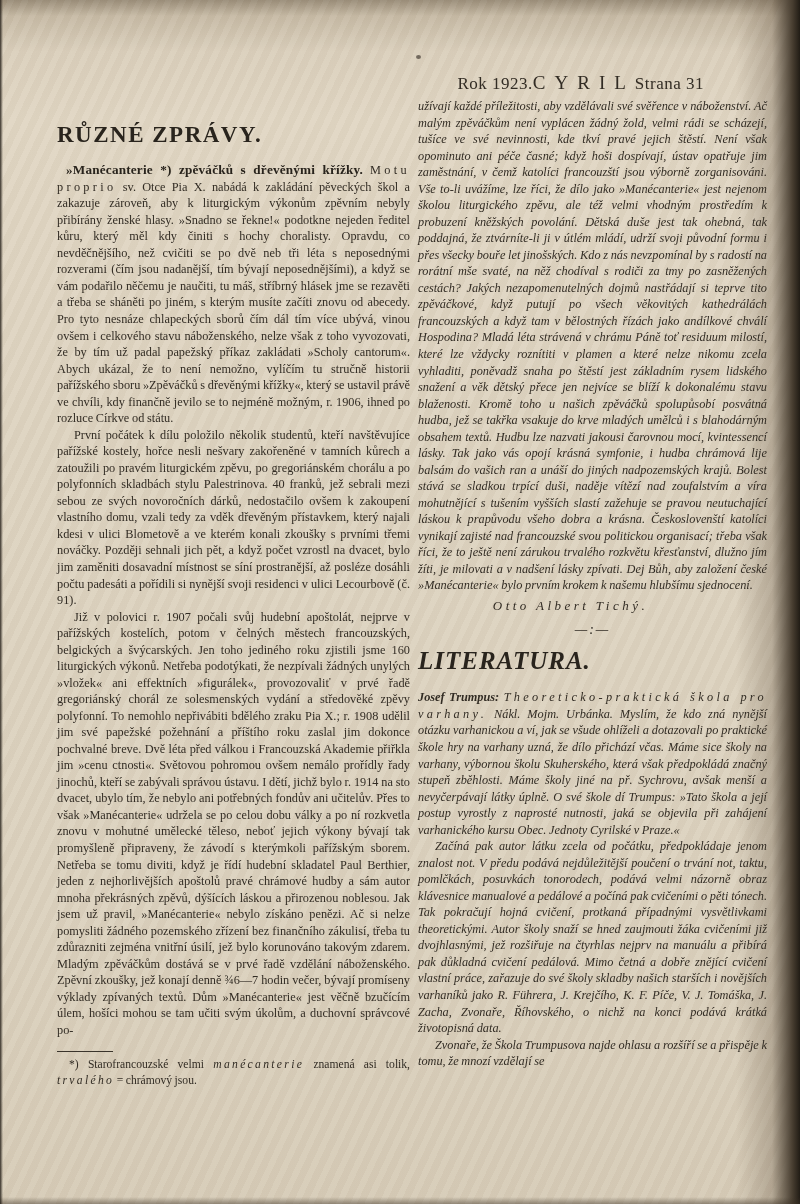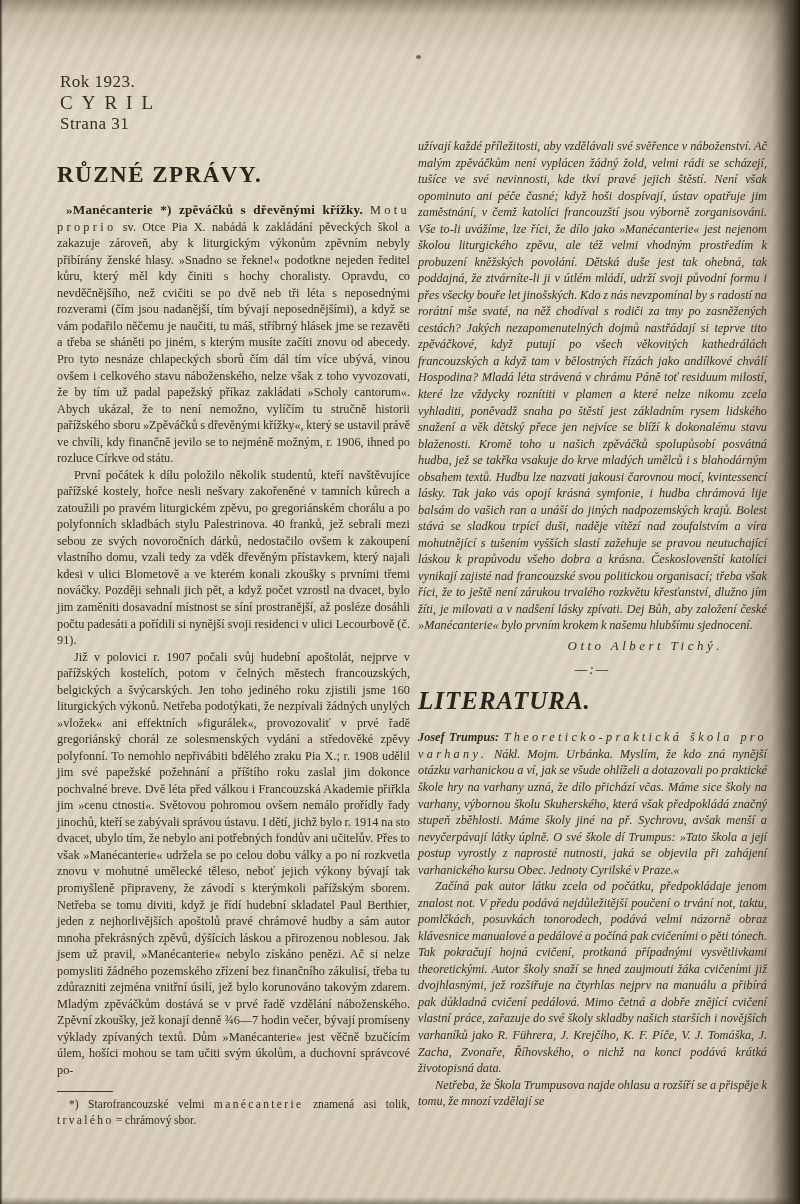--- a/index.html
+++ b/index.html
@@ -13,42 +13,42 @@
     background:
       linear-gradient(90deg, rgba(26,21,15,0.85) 0px, rgba(26,21,15,0.0) 3px),
       linear-gradient(0deg, rgba(58,48,36,0.45) 0px, rgba(58,48,36,0.0) 7px),
       linear-gradient(90deg, rgba(0,0,0,0) 92%, rgba(96,80,62,0.30) 96.5%, #463c2f 99.1%, #211c15 100%),
       repeating-linear-gradient(115deg, rgba(120,100,75,0.045) 0 7px, rgba(255,255,255,0.035) 7px 13px),
       linear-gradient(180deg, #9b8e7a 0px, #c7bba6 16px, #dbd0bd 52px, #e1d7c4 120px, #ded4c1 420px, #dcd2bf 900px, #d7ccb8 1204px);
   }
   .speck{position:absolute;left:416px;top:55px;width:5px;height:4px;border-radius:50%;background:#3a332b;opacity:.65;}
   .header{
     display:flex;justify-content:flex-end;align-items:baseline;
-    padding:72px 52px 0 60px;
-    font-size:17px;letter-spacing:.5px;flex-direction:column;
+    padding:72px 96px 0 60px;
+    font-size:17px;letter-spacing:.5px;
   }
   .journal{letter-spacing:9px;font-size:19px;}
   .columns{
     display:flex;gap:8px;
     padding:0 0 0 57px;
     margin-top:4px;
   }
   .col{hyphens:auto;-webkit-hyphens:auto;}
   .col-left{width:353px;}
   .col-right{width:349px;font-style:italic;}
   h2{margin:0;font-weight:bold;color:#29241d;}
   .h-zpravy{font-size:23px;letter-spacing:1.5px;margin:24px 0 13px;}
   .h-literatura{font-size:25px;letter-spacing:1px;margin:9px 0 14px;}
   p{margin:0;font-size:12.3px;line-height:1.345;text-align:justify;word-spacing:-0.4px;}
   p.ind{text-indent:17px;}
   .first{text-indent:9px;}
   .lead{font-size:13.2px;letter-spacing:.2px;color:#28231c;}
   .sperr{letter-spacing:.27em;}
-  .sperr-sm{letter-spacing:.2em;}
-  .signature{text-align:right;padding-right:44px;letter-spacing:3.5px;font-size:13px;margin-top:3px;}
+  .sperr-sm{letter-spacing:.2em;font-style:italic;}
+  .signature{text-align:center;padding-right:44px;letter-spacing:3.5px;font-size:13px;margin-top:3px;}
   .divider{text-align:center;font-size:14px;letter-spacing:2px;margin:8px 0 8px;color:#2c2720;}
   .footnote-rule{width:56px;border-top:1.6px solid #3a342b;margin:13px 0 5px;}
   .footnote{font-size:11.6px;line-height:1.32;text-indent:12px;}
 </style>
 </head>
 <body>
 
 <div class="page">
   <div class="speck"></div>
 
@@ -60,27 +60,27 @@
 
   <div class="columns">
 
     <div class="col col-left">
       <h2 class="h-zpravy">RŮZNÉ ZPRÁVY.</h2>
       <p class="first"><strong class="lead">»Manécanterie *) zpěváčků s dřevěnými křížky.</strong> <span class="sperr">Motu proprio</span> <span>sv. Otce Pia X. nabádá k zakládání pěveckých škol a zakazuje zároveň, aby k liturgickým výkonům zpěvním nebyly přibírány ženské hlasy. »Snadno se řekne!« podotkne nejeden ředitel kůru, který měl kdy činiti s hochy choralisty. Opravdu, co nevděčnějšího, než cvičiti se po dvě neb tři léta s neposednými rozverami (čím jsou nadanější, tím bývají neposednějšími), a když se vám podařilo něčemu je naučiti, tu máš, stříbrný hlásek jme se rezavěti a třeba se sháněti po jiném, s kterým musíte začíti znovu od abecedy. Pro tyto nesnáze chlapeckých sborů čím dál tím více ubývá, vinou ovšem i celkového stavu náboženského, nelze však z toho vyvozovati, že by tím už padal papežský příkaz zakládati »Scholy cantorum«. Abych ukázal, že to není nemožno, vylíčím tu stručně historii pařížského sboru »Zpěváčků s dřevěnými křížky«, který se ustavil právě ve chvíli, kdy finančně jevilo se to nejméně možným, r. 1906, ihned po rozluce Církve od státu.</span></p>
       <p class="ind">První počátek k dílu položilo několik studentů, kteří navštěvujíce pařížské kostely, hořce nesli nešvary zakořeněné v tamních kůrech a zatoužili po pravém liturgickém zpěvu, po gregoriánském chorálu a po polyfonních skladbách stylu Palestrinova. 40 franků, jež sebrali mezi sebou ze svých novoročních dárků, nedostačilo ovšem k zakoupení vlastního domu, vzali tedy za vděk dřevěným přístavkem, který najali kdesi v ulici Blometově a ve kterém konali zkoušky s prvními třemi nováčky. Později sehnali jich pět, a když počet vzrostl na dvacet, bylo jim zaměniti dosavadní místnost se síní prostranější, až posléze dosáhli počtu padesáti a pořídili si nynější svoji residenci v ulici Lecourbově (č. 91).</p>
       <p class="ind">Již v polovici r. 1907 počali svůj hudební apoštolát, nejprve v pařížských kostelích, potom v čelných městech francouzských, belgických a švýcarských. Jen toho jediného roku zjistili jsme 160 liturgických výkonů. Netřeba podotýkati, že nezpívali žádných unylých »vložek« ani effektních »figurálek«, provozovaliť v prvé řadě gregoriánský chorál ze solesmenských vydání a středověké zpěvy polyfonní. To nemohlo nepřivábiti bdělého zraku Pia X.; r. 1908 udělil jim své papežské požehnání a příštího roku zaslal jim dokonce pochvalné breve. Dvě léta před válkou i Francouzská Akademie přiřkla jim »cenu ctnosti«. Světovou pohromou ovšem nemálo prořídly řady jinochů, kteří se zabývali správou ústavu. I dětí, jichž bylo r. 1914 na sto dvacet, ubylo tím, že nebylo ani potřebných fondův ani učitelův. Přes to však »Manécanterie« udržela se po celou dobu války a po ní rozkvetla znovu v mohutné umělecké těleso, neboť jejich výkony bývají tak promyšleně připraveny, že závodí s kterýmkoli pařížským sborem. Netřeba se tomu diviti, když je řídí hudební skladatel Paul Berthier, jeden z nejhorlivějších apoštolů pravé chrámové hudby a sám autor mnoha překrásných zpěvů, dýšících láskou a přirozenou noblesou. Jak jsem už pravil, »Manécanterie« nebylo získáno penězi. Ač si nelze pomysliti žádného pozemského zřízení bez finančního zákulisí, třeba tu zdůrazniti zejména vnitřní úsilí, jež bylo korunováno takovým zdarem. Mladým zpěváčkům dostává se v prvé řadě vzdělání náboženského. Zpěvní zkoušky, jež konají denně ¾6—7 hodin večer, bývají promíseny výklady zpívaných textů. Dům »Manécanterie« jest věčně bzučícím úlem, hošíci mohou se tam učiti svým úkolům, a duchovní správcové po-</p>
 
       <div class="footnote-rule"></div>
-      <p class="footnote"><span>*)</span> <span>Starofrancouzské velmi</span> <span class="sperr-sm">manécanterie</span> <span>znamená asi tolik,</span> <span class="sperr-sm">trvalého</span> <span>= chrámový sbor.</span></p>
+      <p class="footnote"><span>*)</span> <span>Starofrancouzské velmi</span> <span class="sperr-sm">manécanterie</span> <span>znamená asi tolik,</span> <span class="sperr-sm">trvalého</span> <span>= chrámový jsou.</span></p>
     </div>
 
     <div class="col col-right">
       <p>užívají každé příležitosti, aby vzdělávali své svěřence v náboženství. Ač malým zpěváčkům není vyplácen žádný žold, velmi rádi se scházejí, tušíce ve své nevinnosti, kde tkví pravé jejich štěstí. Není však opominuto ani péče časné; když hoši dospívají, ústav opatřuje jim zaměstnání, v čemž katolíci francouzští jsou výborně zorganisováni. Vše to-li uvážíme, lze říci, že dílo jako »Manécanterie« jest nejenom školou liturgického zpěvu, ale též velmi vhodným prostředím k probuzení kněžských povolání. Dětská duše jest tak ohebná, tak poddajná, že ztvárníte-li ji v útlém mládí, udrží svoji původní formu i přes všecky bouře let jinošských. Kdo z nás nevzpomínal by s radostí na rorátní mše svaté, na něž chodíval s rodiči za tmy po zasněžených cestách? Jakých nezapomenutelných dojmů nastřádají si teprve tito zpěváčkové, když putují po všech věkovitých kathedrálách francouzských a když tam v bělostných řízách jako andílkové chválí Hospodina? Mladá léta strávená v chrámu Páně toť residuum milostí, které lze vždycky roznítiti v plamen a které nelze nikomu zcela vyhladiti, poněvadž snaha po štěstí jest základním rysem lidského snažení a věk dětský přece jen nejvíce se blíží k dokonalému stavu blaženosti. Kromě toho u našich zpěváčků spolupůsobí posvátná hudba, jež se takřka vsakuje do krve mladých umělců i s blahodárným obsahem textů. Hudbu lze nazvati jakousi čarovnou mocí, kvintessencí lásky. Tak jako vás opojí krásná symfonie, i hudba chrámová lije balsám do vašich ran a unáší do jiných nadpozemských krajů. Bolest stává se sladkou trpící duši, naděje vítězí nad zoufalstvím a víra mohutnějící s tušením vyšších slastí zažehuje se pravou neutuchající láskou k prapůvodu všeho dobra a krásna. Českoslovenští katolíci vynikají zajisté nad francouzské svou politickou organisací; třeba však říci, že to ještě není zárukou trvalého rozkvětu křesťanství, dlužno jím žíti, je milovati a v nadšení lásky zpívati. Dej Bůh, aby založení české »Manécanterie« bylo prvním krokem k našemu hlubšímu sjednocení.</p>
       <p class="signature">Otto Albert Tichý.</p>
       <div class="divider">—:—</div>
       <h2 class="h-literatura">LITERATURA.</h2>
       <p><strong>Josef Trumpus:</strong> <span class="sperr">Theoreticko-praktická škola pro varhany.</span> <span>Nákl. Mojm. Urbánka. Myslím, že kdo zná nynější otázku varhanickou a ví, jak se všude ohlíželi a dotazovali po praktické škole hry na varhany uzná, že dílo přichází včas. Máme sice školy na varhany, výbornou školu Skuherského, která však předpokládá značný stupeň zběhlosti. Máme školy jiné na př. Sychrovu, avšak menší a nevyčerpávají látky úplně. O své škole dí Trumpus: »Tato škola a její postup vyrostly z naprosté nutnosti, jaká se objevila při zahájení varhanického kursu Obec. Jednoty Cyrilské v Praze.«</span></p>
       <p class="ind">Začíná pak autor látku zcela od počátku, předpokládaje jenom znalost not. V předu podává nejdůležitější poučení o trvání not, taktu, pomlčkách, posuvkách tonorodech, podává velmi názorně obraz klávesnice manualové a pedálové a počíná pak cvičeními o pěti tónech. Tak pokračují hojná cvičení, protkaná případnými vysvětlivkami theoretickými. Autor školy snaží se hned zaujmouti žáka cvičeními již dvojhlasnými, jež rozšiřuje na čtyrhlas nejprv na manuálu a přibírá pak důkladná cvičení pedálová. Mimo četná a dobře znějící cvičení vlastní práce, zařazuje do své školy skladby našich starších i novějších varhaníků jako R. Führera, J. Krejčího, K. F. Píče, V. J. Tomáška, J. Zacha, Zvonaře, Říhovského, o nichž na konci podává krátká životopisná data.</p>
-      <p class="ind">Netřeba, že Škola Trumpusova najde ohlasu a rozšíří se a přispěje k tomu, že mnozí vzdělají se</p>
+      <p class="ind">Zvonaře, že Škola Trumpusova najde ohlasu a rozšíří se a přispěje k tomu, že mnozí vzdělají se</p>
     </div>
 
   </div>
 </div>
 
 </body></html>

